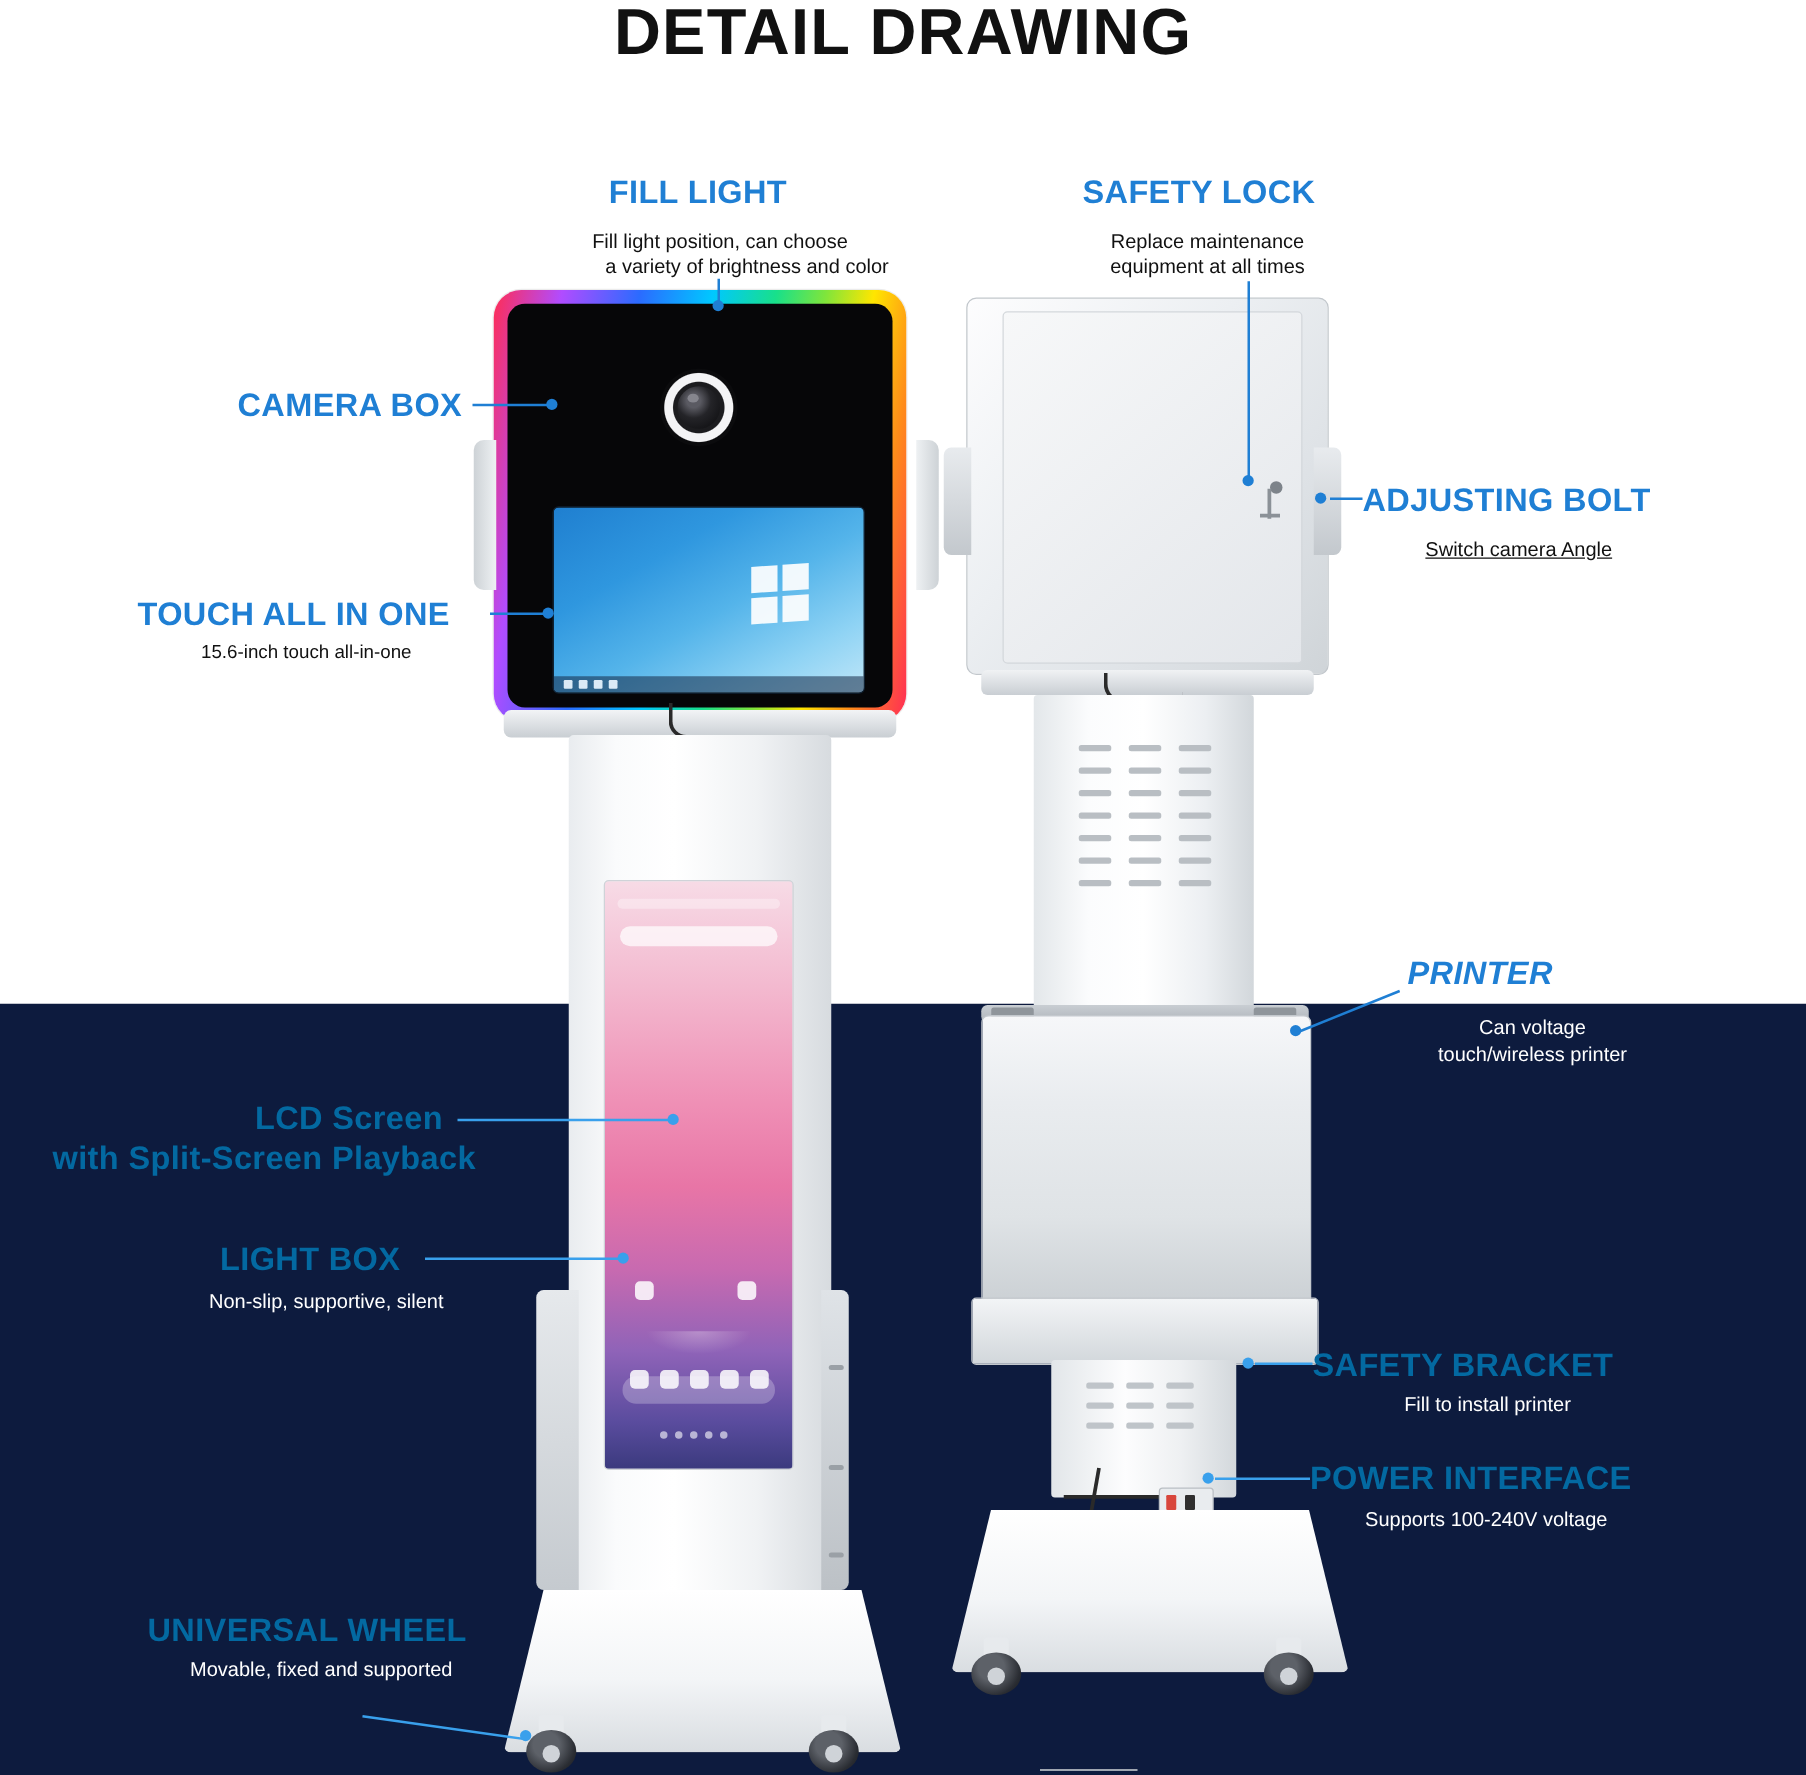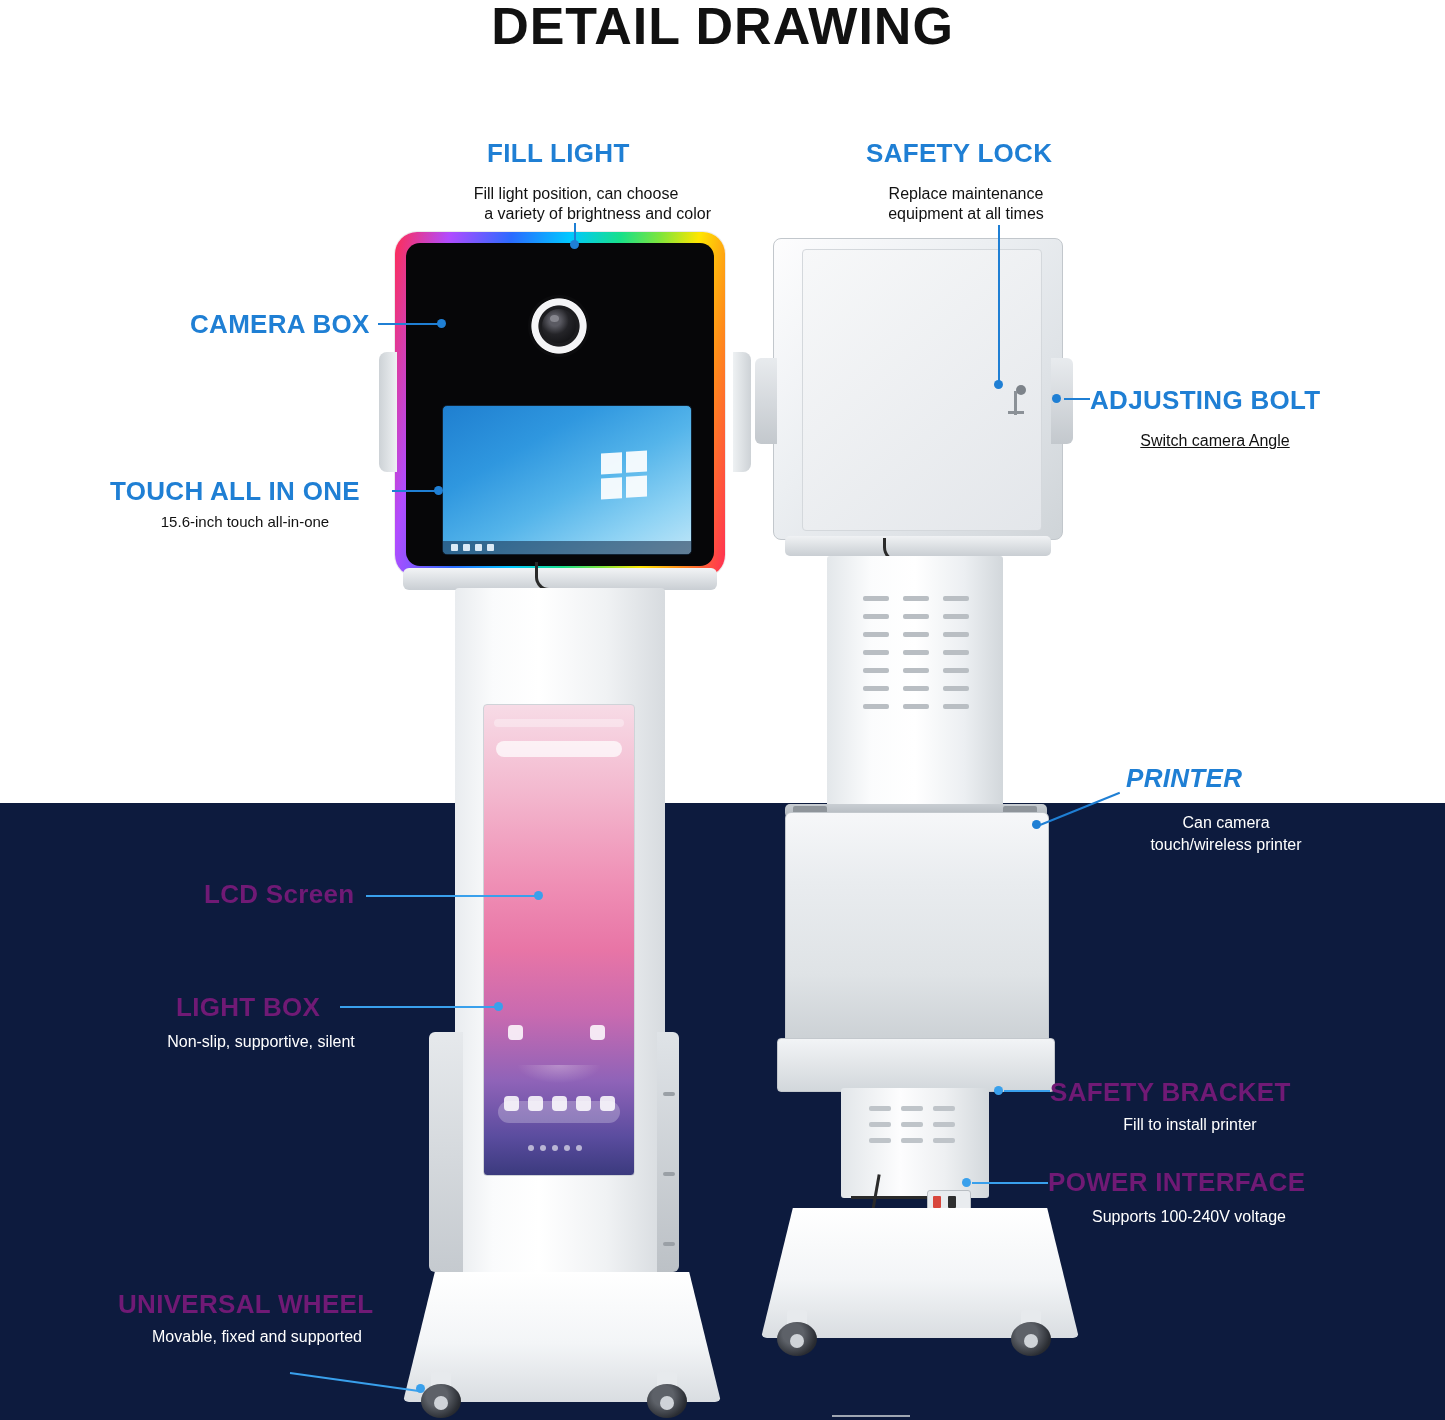--- a/index.html
+++ b/index.html
@@ -18,21 +18,21 @@
   .title{
     position:absolute;left:0;top:-4px;width:1445px;text-align:center;
     font-size:52px;font-weight:bold;letter-spacing:1px;color:#111;
   }
 
   
   .label{position:absolute;color:#1f7fd4;font-weight:bold;line-height:1.15;}
   .label.hdr{font-size:26px;letter-spacing:.3px;}
   .sub{position:absolute;color:#111;font-size:16px;line-height:1.35;}
   .sub.dark{color:#ffffff;}
-  .label.lt{color:#701a75;}
+  .label.lt{color:#0369a1;}
 
   
   .line{position:absolute;background:#1f7fd4;}
   .line.h{height:2px;}
   .line.v{width:2px;}
   .dot{position:absolute;width:9px;height:9px;border-radius:50%;background:#1f7fd4;}
   .line.lt{background:#39a0ec;}
   .dot.lt{background:#39a0ec;}
 
   
@@ -316,26 +316,27 @@
   <div class="sub" style="left:1090px;top:430px;width:250px;text-align:center;text-decoration:underline;">Switch camera Angle</div>
   <div class="line h" style="left:1064px;top:398px;width:26px;"></div>
   <div class="dot" style="left:1052px;top:394px;"></div>
 
   <div class="label hdr" style="left:110px;top:477px;">TOUCH ALL IN ONE</div>
   <div class="sub" style="left:140px;top:512px;width:210px;text-align:center;font-size:15px;">15.6-inch touch all-in-one</div>
   <div class="line h" style="left:392px;top:490px;width:48px;"></div>
   <div class="dot" style="left:434px;top:486px;"></div>
 
   <div class="label hdr" style="left:1126px;top:764px;font-style:italic;">PRINTER</div>
-  <div class="sub dark" style="left:1100px;top:812px;width:252px;text-align:center;">Can camera</div>
+  <div class="sub dark" style="left:1100px;top:812px;width:252px;text-align:center;">Can voltage</div>
   <div class="sub dark" style="left:1100px;top:834px;width:252px;text-align:center;">touch/wireless printer</div>
   <div class="line h" style="left:1040px;top:824px;width:86px;transform:rotate(-22deg);transform-origin:left center;"></div>
   <div class="dot" style="left:1032px;top:820px;"></div>
 
   <div class="label hdr lt" style="left:204px;top:880px;">LCD Screen</div>
+  <div class="label hdr lt" style="left:42px;top:912px;">with Split-Screen Playback</div>
   <div class="line h lt" style="left:366px;top:895px;width:172px;"></div>
   <div class="dot lt" style="left:534px;top:891px;"></div>
 
   <div class="label hdr lt" style="left:176px;top:993px;">LIGHT BOX</div>
   <div class="sub dark" style="left:156px;top:1031px;width:210px;text-align:center;">Non-slip, supportive, silent</div>
   <div class="line h lt" style="left:340px;top:1006px;width:158px;"></div>
   <div class="dot lt" style="left:494px;top:1002px;"></div>
 
   <div class="label hdr lt" style="left:1050px;top:1078px;">SAFETY BRACKET</div>
   <div class="sub dark" style="left:1050px;top:1114px;width:280px;text-align:center;">Fill to install printer</div>

